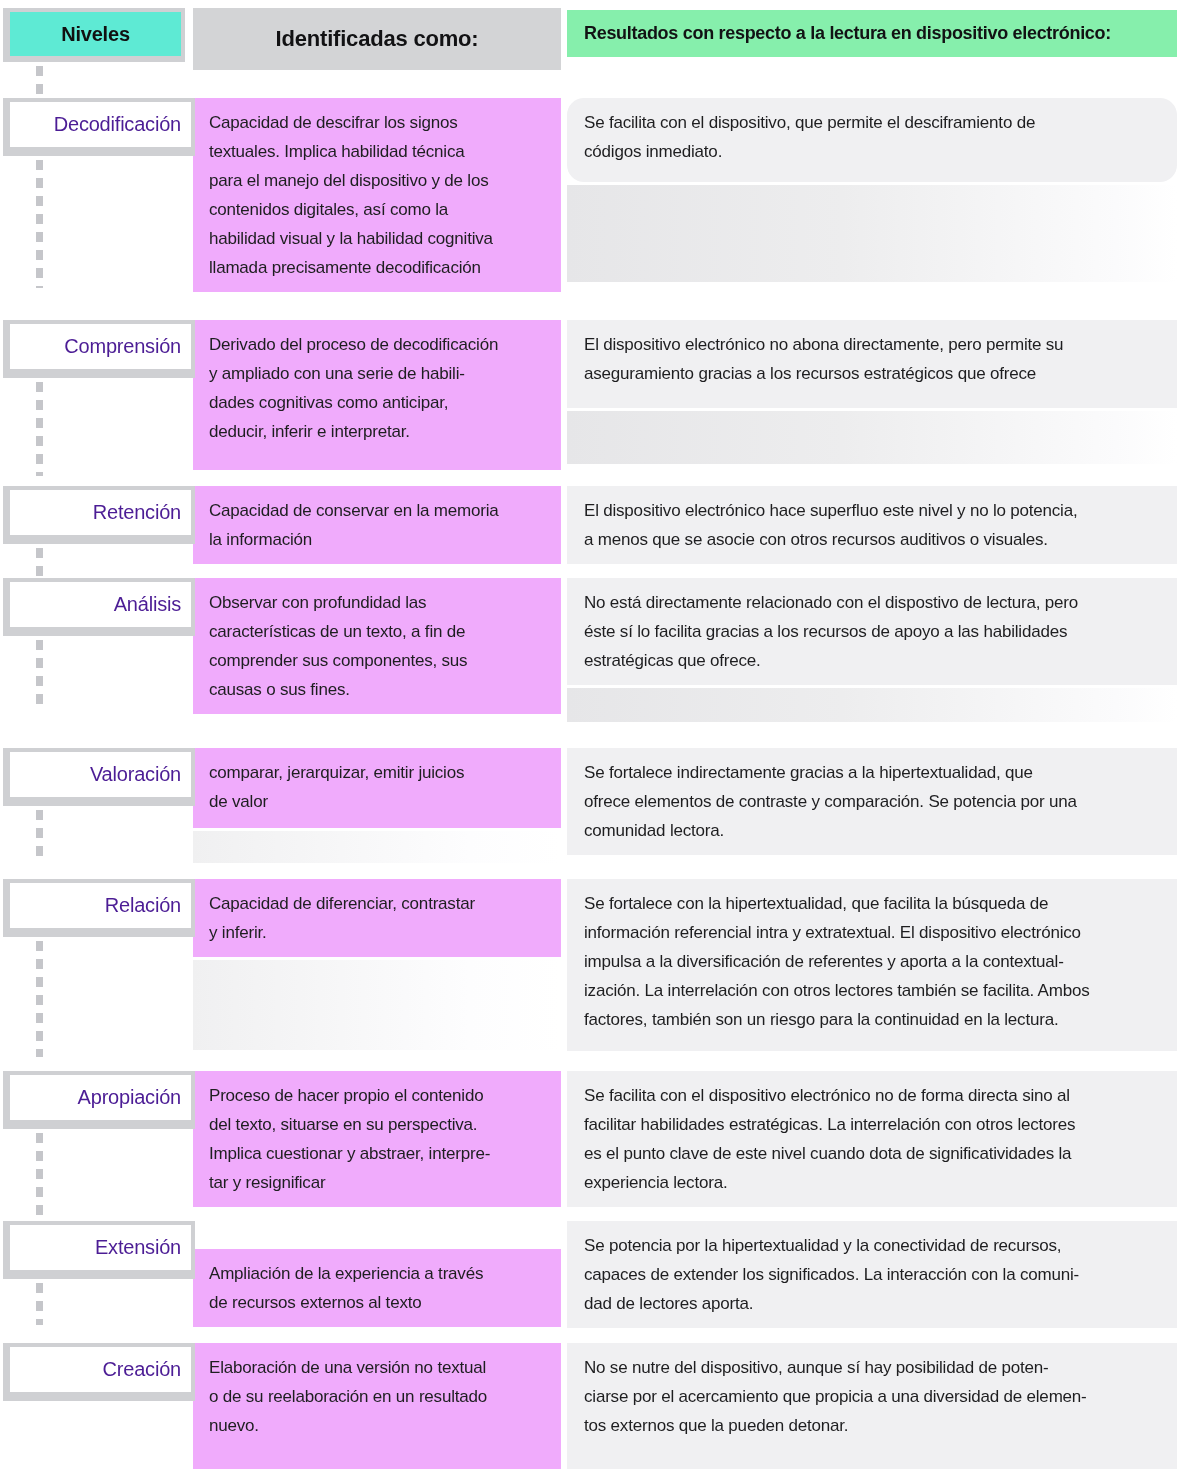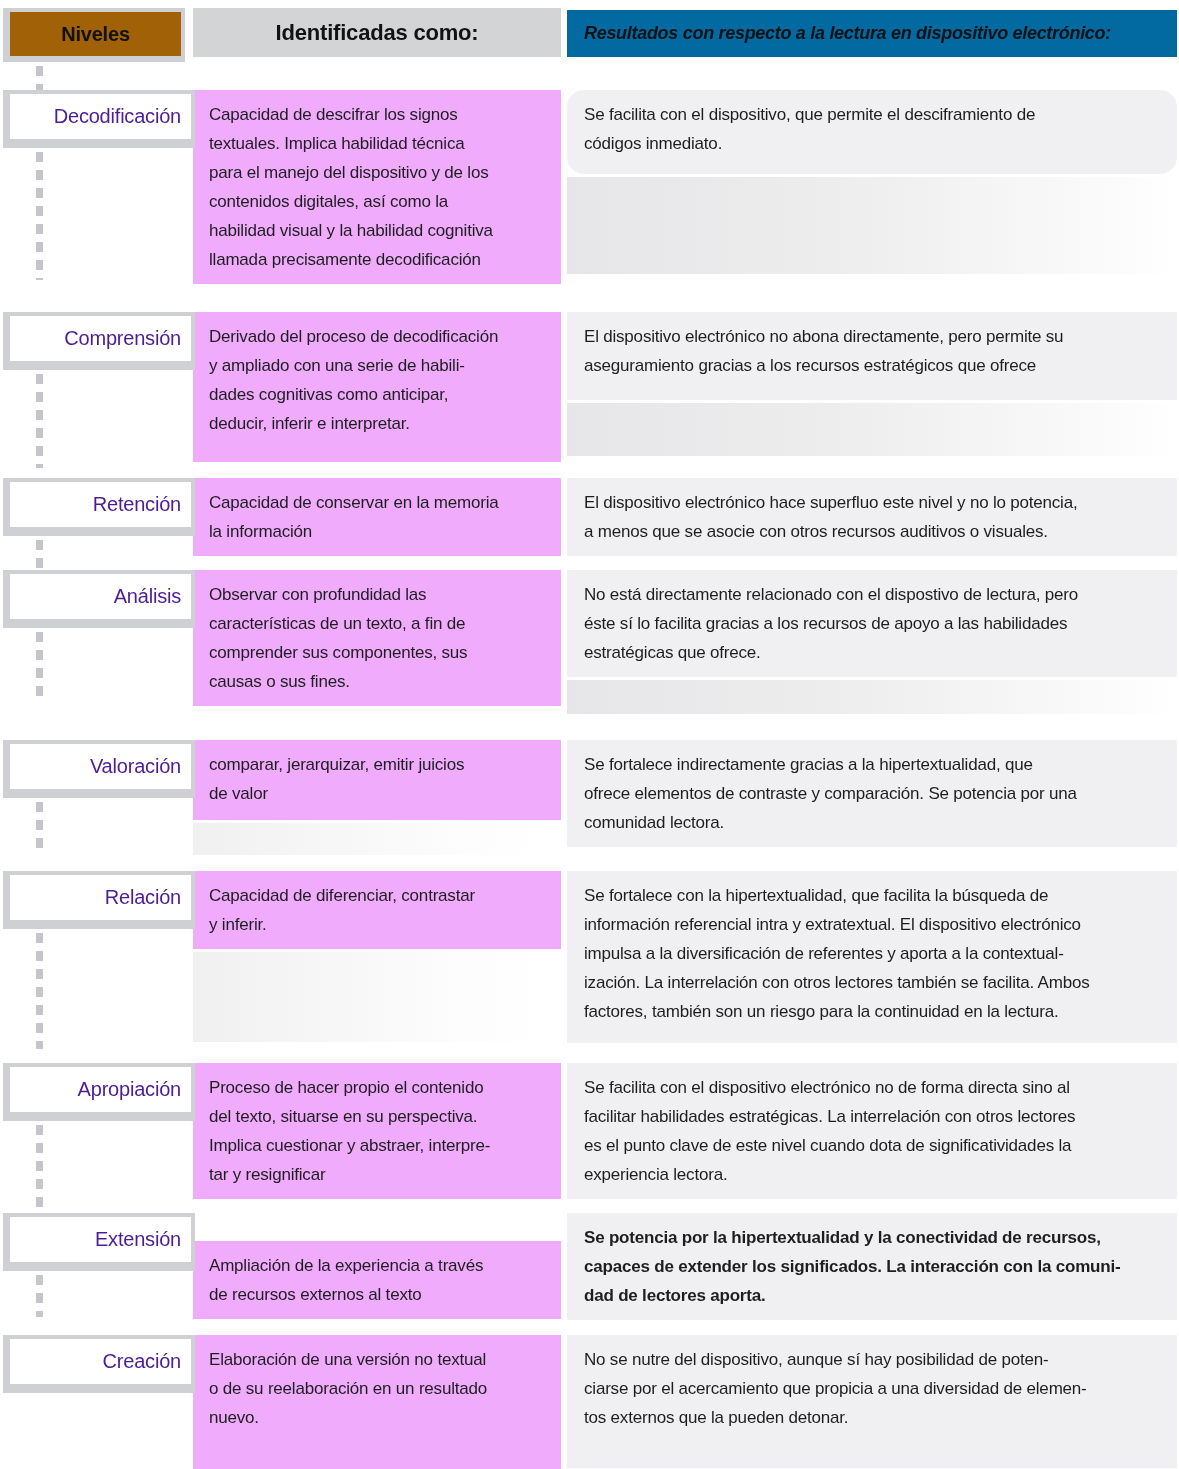--- a/index.html
+++ b/index.html
@@ -64,37 +64,37 @@
   }
 
   .txt {
     font-size:17px; line-height:29px; letter-spacing:-0.2px;
     white-space:pre-line;
   }
 
   
   .hrow .niveles-box {
     width:171px; height:44px;
-    background:#a16207;
+    background:#5eead4;
     border:4px solid #cfd0d3;
     border-left-width:7px; border-bottom-width:6px;
     box-sizing:content-box;
     display:flex; align-items:center; justify-content:center;
   }
   .niveles-label { font-size:20px; font-weight:bold; color:#111; letter-spacing:-0.2px; }
   .mid-header {
-    height:49px; background:#d3d4d6;
+    height:62px; background:#d3d4d6;
     display:flex; align-items:center; justify-content:center;
     font-size:22px; font-weight:bold; color:#121214; letter-spacing:-0.2px;
   }
   .right-header {
-    height:47px; margin-top:2px; background:#0369a1;
+    height:47px; margin-top:2px; background:#86efac;
     display:flex; align-items:center;
     padding-left:17px;
-    font-size:18px; font-weight:bold; color:#121214; letter-spacing:-0.3px;font-style:italic;
+    font-size:18px; font-weight:bold; color:#121214; letter-spacing:-0.3px;
   }
   .hrow .dash { height:28px; top:58px; }
 
   
   .r1 { margin-top:28px; }
   .r1 .mid-box   { min-height:184px; }
   .r1 .right-box { min-height:84px;border-radius:17px; }
   .r1 .right-filler { height:97px; }
   .r1 .dash { height:128px; }
 
@@ -127,21 +127,21 @@
   .r6 .mid-filler { height:90px; }
   .r6 .dash { height:116px; }
 
   .r7 { margin-top:20px; }
   .r7 .mid-box   { min-height:134px; }
   .r7 .right-box { min-height:134px; }
   .r7 .dash { height:90px; }
 
   .r8 { margin-top:14px; }
   .r8 .mid-box   { min-height:64px;margin-top:28px; }
-  .r8 .right-box { min-height:85px;font-weight:bold; }
+  .r8 .right-box { min-height:85px; }
   .r8 .dash { height:42px; }
 
   .r9 { margin-top:15px; }
   .r9 .mid-box   { min-height:143px; }
   .r9 .right-box { min-height:133px; }
   .r9 .right-filler { height:8px; margin-top:4px; }
 </style>
 </head>
 <body>
 

